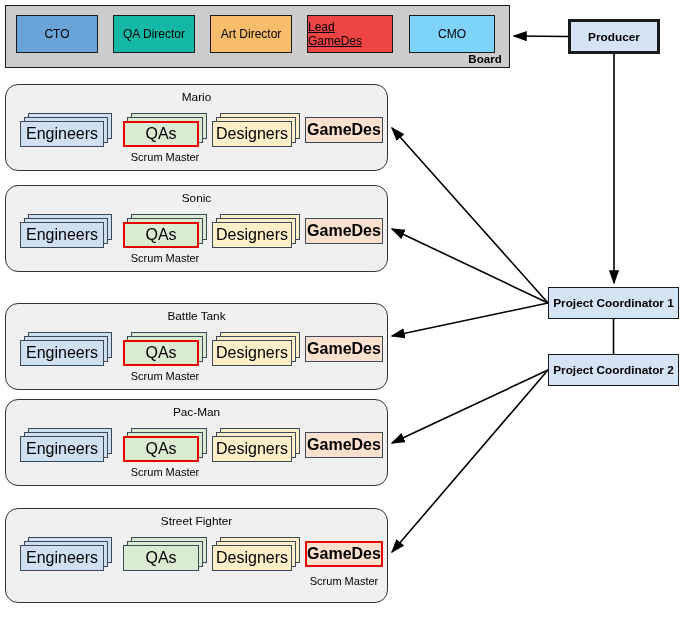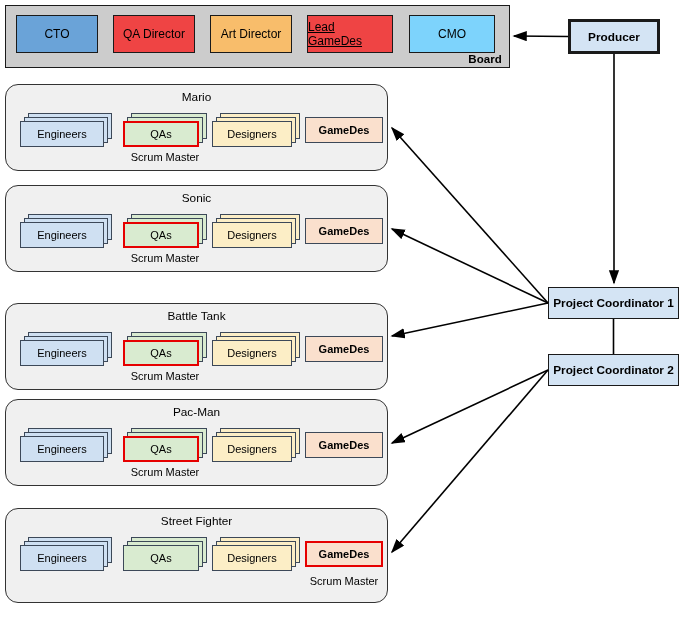--- a/index.html
+++ b/index.html
@@ -86,21 +86,21 @@
     position: absolute;
     left: 0;
     top: 8px;
     right: 8px;
     bottom: 0;
     box-sizing: border-box;
     border: 1.2px solid #3c4858;
     display: flex;
     align-items: center;
     justify-content: center;
-    font-size: 11px;
+    font-size: 16px;
     color: #000000;
   }
   .role.single .face {
     left: 0; top: 4px; right: 0; bottom: 4px;
   }
   .role.hl .face {
     border: 2px solid #e60000;
   }
   .scrum-label {
     position: absolute;
@@ -136,21 +136,21 @@
   }
 </style>
 </head>
 <body>
 
 <div id="canvas">
 
   <div class="board" id="board-box" style="background: rgb(204, 204, 204);">
     <div class="board-label">Board</div>
   <div class="exec" style="left: 10px; width: 82px; background: rgb(106, 163, 216);">CTO</div>
-      <div class="exec" style="left: 107px; width: 82px; background: #ef4444;">QA Director</div>
+      <div class="exec" style="left: 107px; width: 82px; background: #14b8a6;">QA Director</div>
       <div class="exec" style="left: 204px; width: 82px; background: rgb(248, 189, 107);">Art Director</div>
       <div class="exec" style="left: 301px; width: 86px; background: #ef4444; text-decoration: underline;">Lead GameDes</div>
       <div class="exec" style="left: 403px; width: 86px; background: #7dd3fc;">CMO</div>
     </div>
 
   <div id="teams-layer">
       <div class="team" style="top: 84px; height: 87px;">
         <div class="team-title">Mario</div>
         <div class="role" style="left: 14px; width: 92px;">
           <div class="layer" style="left: 8px; top: 0px; width: 84px; height: 26px; background: rgb(207, 224, 242);"></div>

